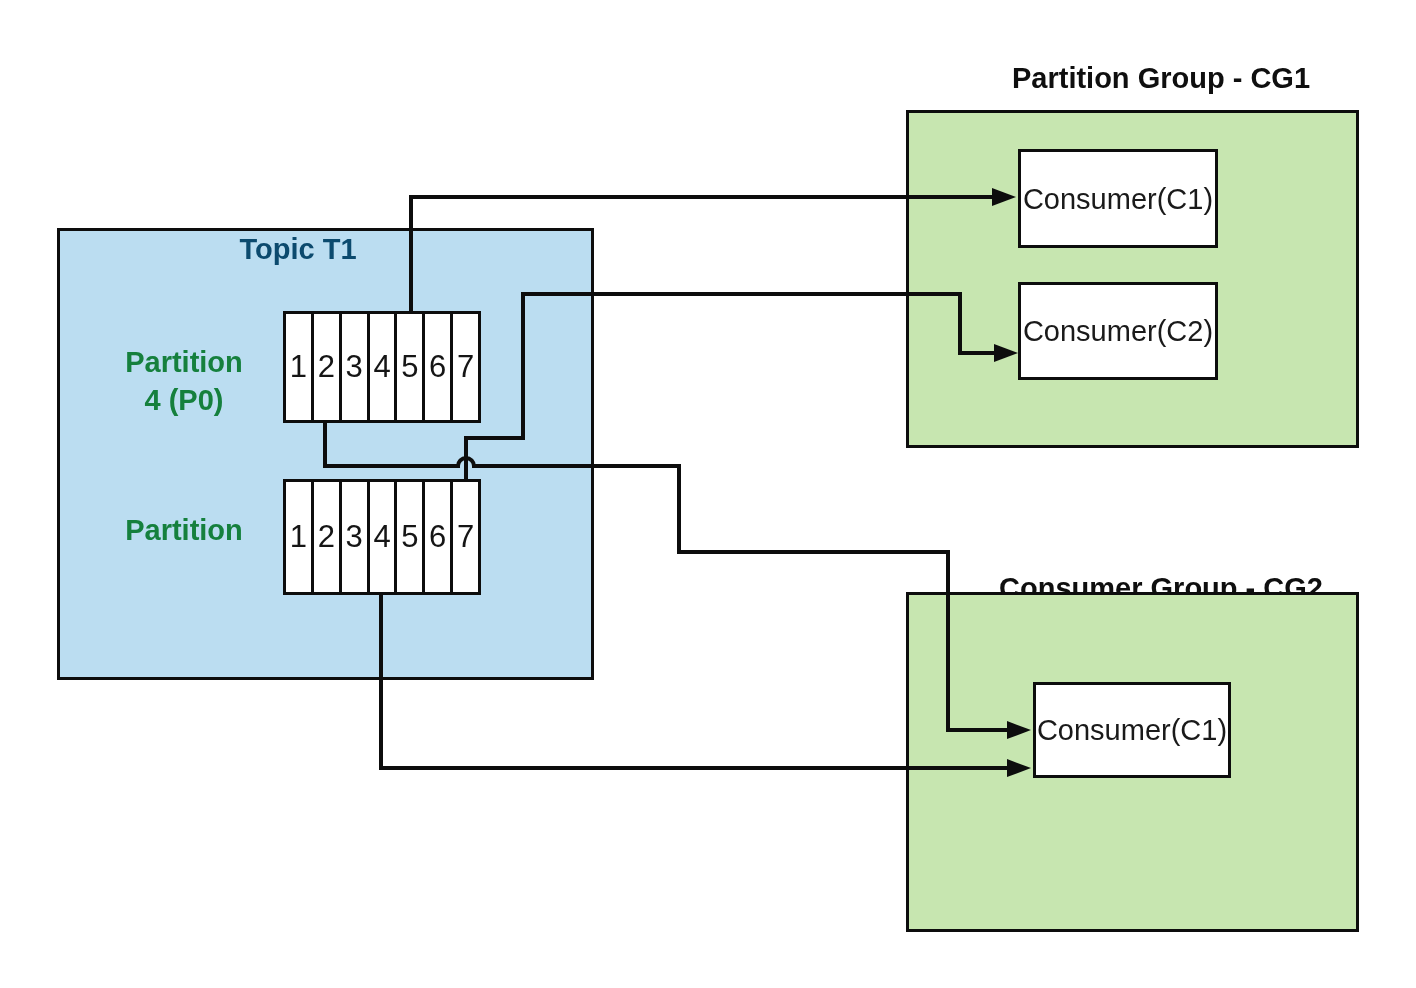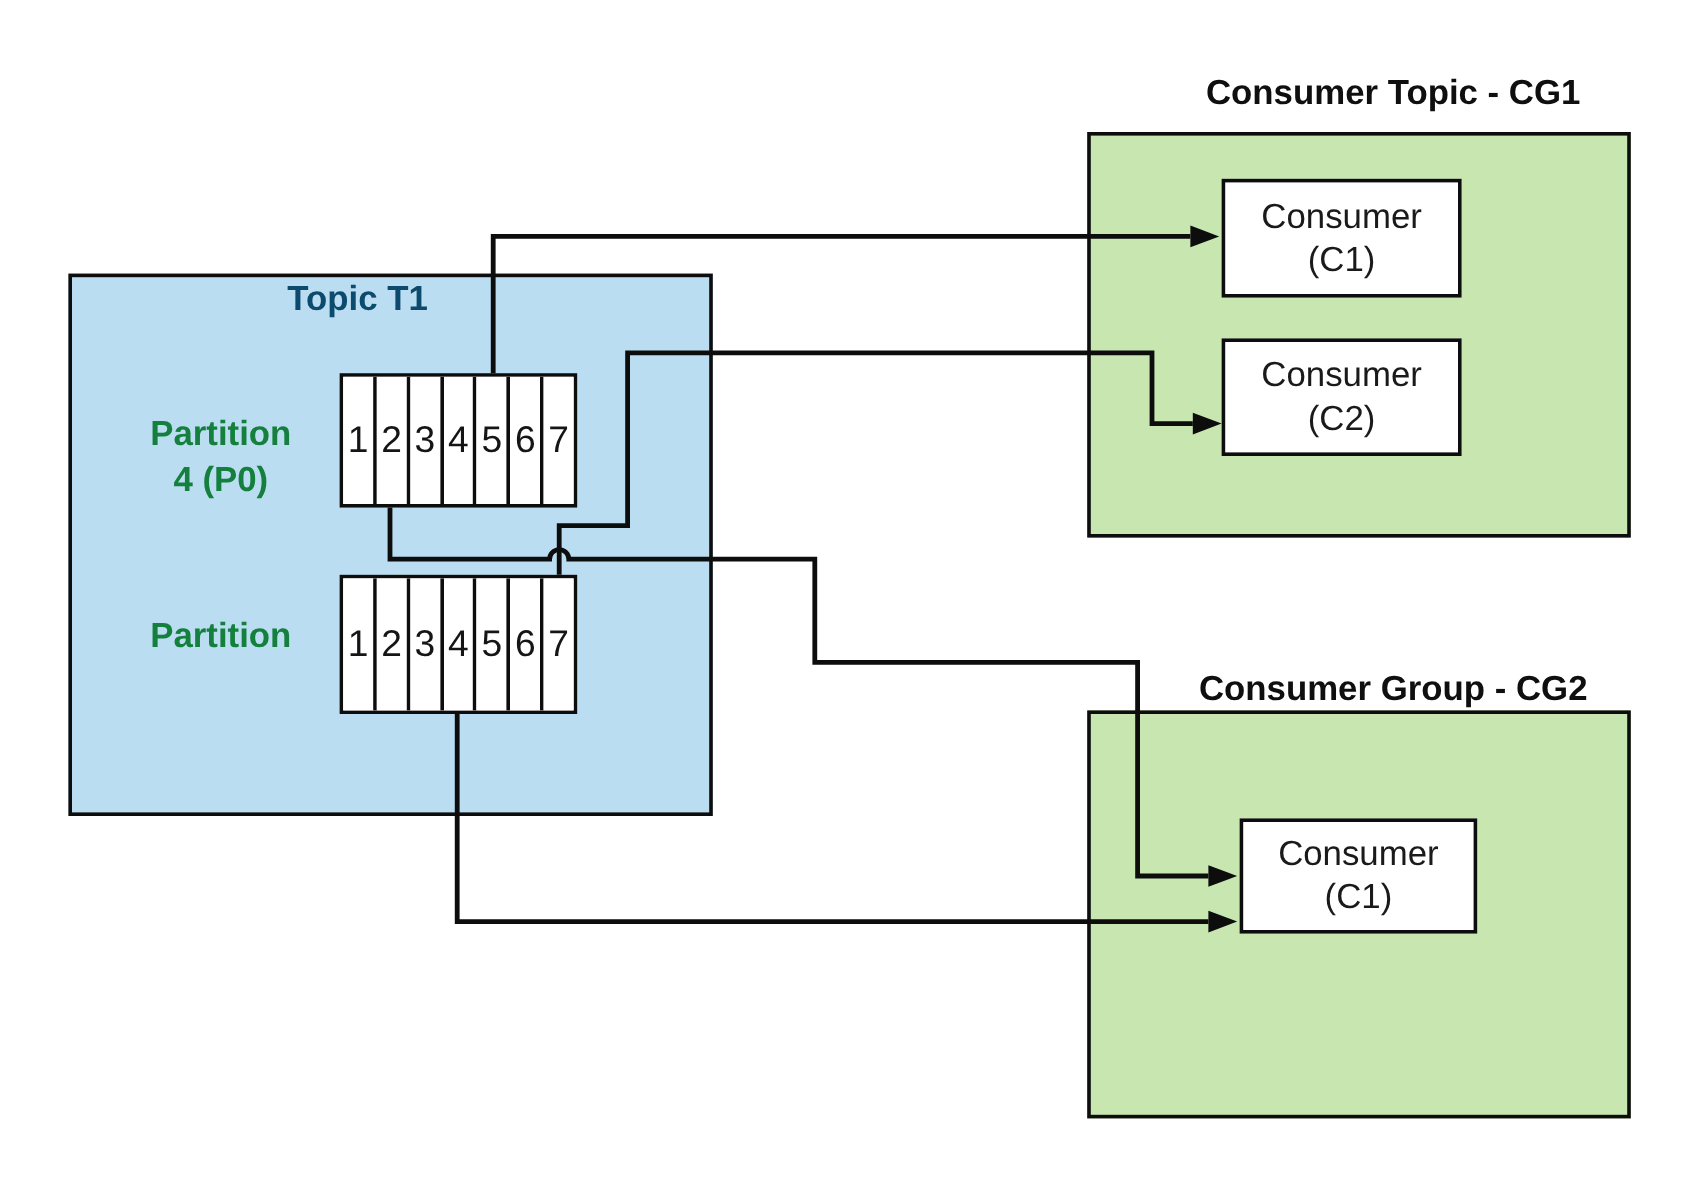--- a/index.html
+++ b/index.html
@@ -60,26 +60,26 @@
   }
   .group-box.cg1 { left: 906px; top: 110px; height: 338px; }
   .group-box.cg2 { left: 906px; top: 592px; height: 340px; }
   .group-title {
     left: 966px; width: 390px;
     text-align: center;
     font-weight: bold; font-size: 29px; line-height: 33px;
     color: #0f0f0f;
   }
   .group-title.cg1 { top: 62px; }
-  .group-title.cg2 { top: 558px; }
+  .group-title.cg2 { top: 572px; }
 
   .consumer-node {
     background: #ffffff;
     border: 3px solid #0D0D0D;
-    display: flex; flex-direction: column;
+    display: flex; 
     align-items: center; justify-content: center;
     font-size: 29px; line-height: 36px;
     color: #1a1a1a;
     text-align: right;
   }
   .consumer-node.cg1-c1 { left: 1018px; top: 149px; width: 200px; height: 99px; }
   .consumer-node.cg1-c2 { left: 1018px; top: 282px; width: 200px; height: 98px; }
   .consumer-node.cg2-c1 { left: 1033px; top: 682px; width: 198px; height: 96px; }
 
   
@@ -124,21 +124,21 @@
   <div class="abs cells-row p1">
     <div class="cell">1</div>
     <div class="cell">2</div>
     <div class="cell">3</div>
     <div class="cell">4</div>
     <div class="cell">5</div>
     <div class="cell">6</div>
     <div class="cell">7</div>
   </div>
 
-  <div class="abs group-title cg1">Consumer Topic - CG1</div>
+  <div class="abs group-title cg1">Partition Group - CG1</div>
   <div class="abs group-box cg1"></div>
   <div class="abs consumer-node cg1-c1">
     <div>Consumer</div>
     <div>(C1)</div>
   </div>
   <div class="abs consumer-node cg1-c2">
     <div>Consumer</div>
     <div>(C2)</div>
   </div>
 

